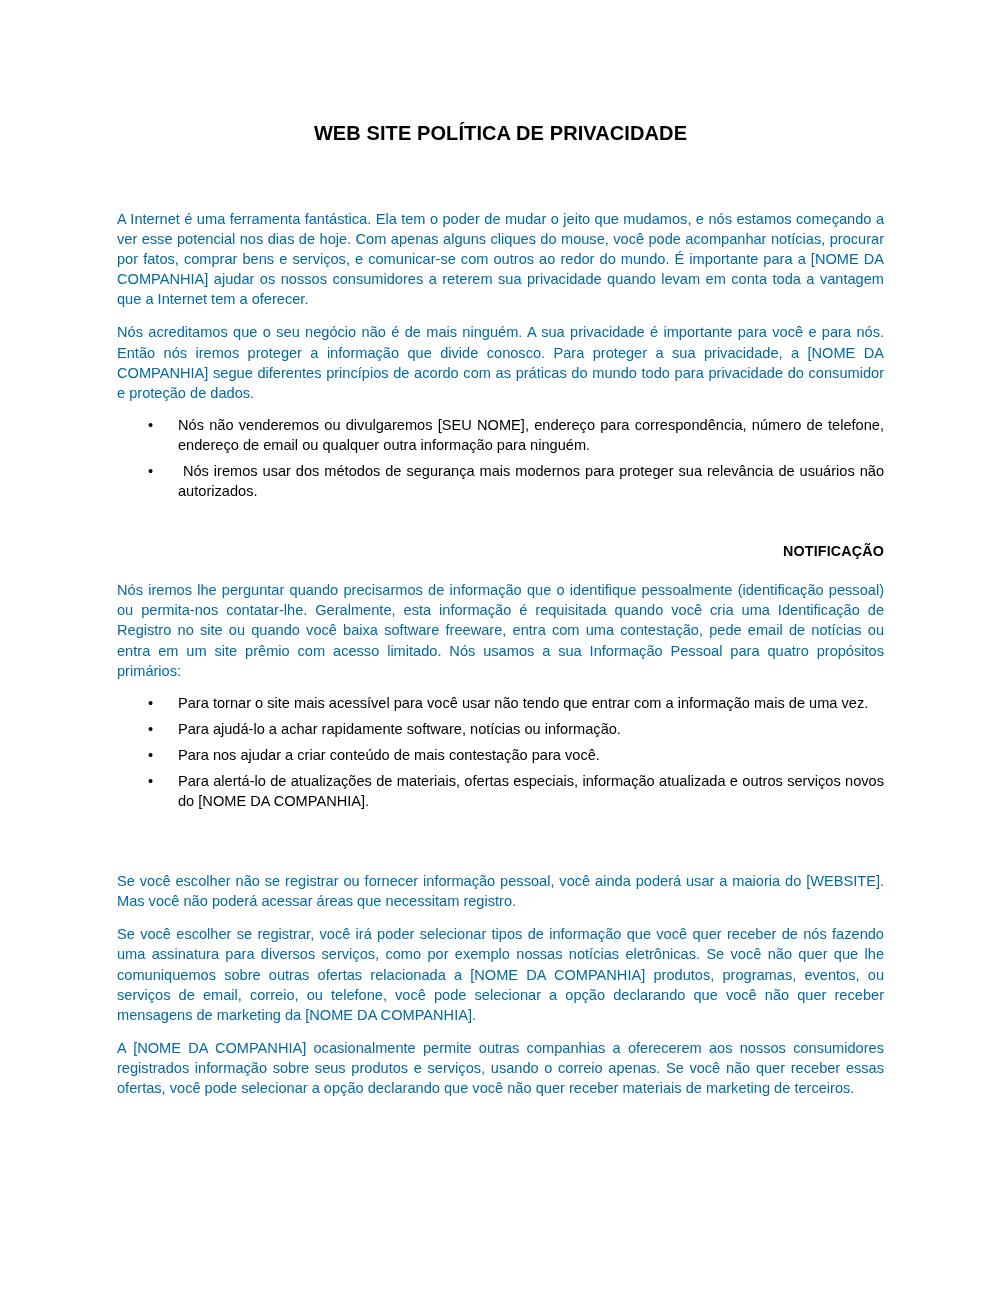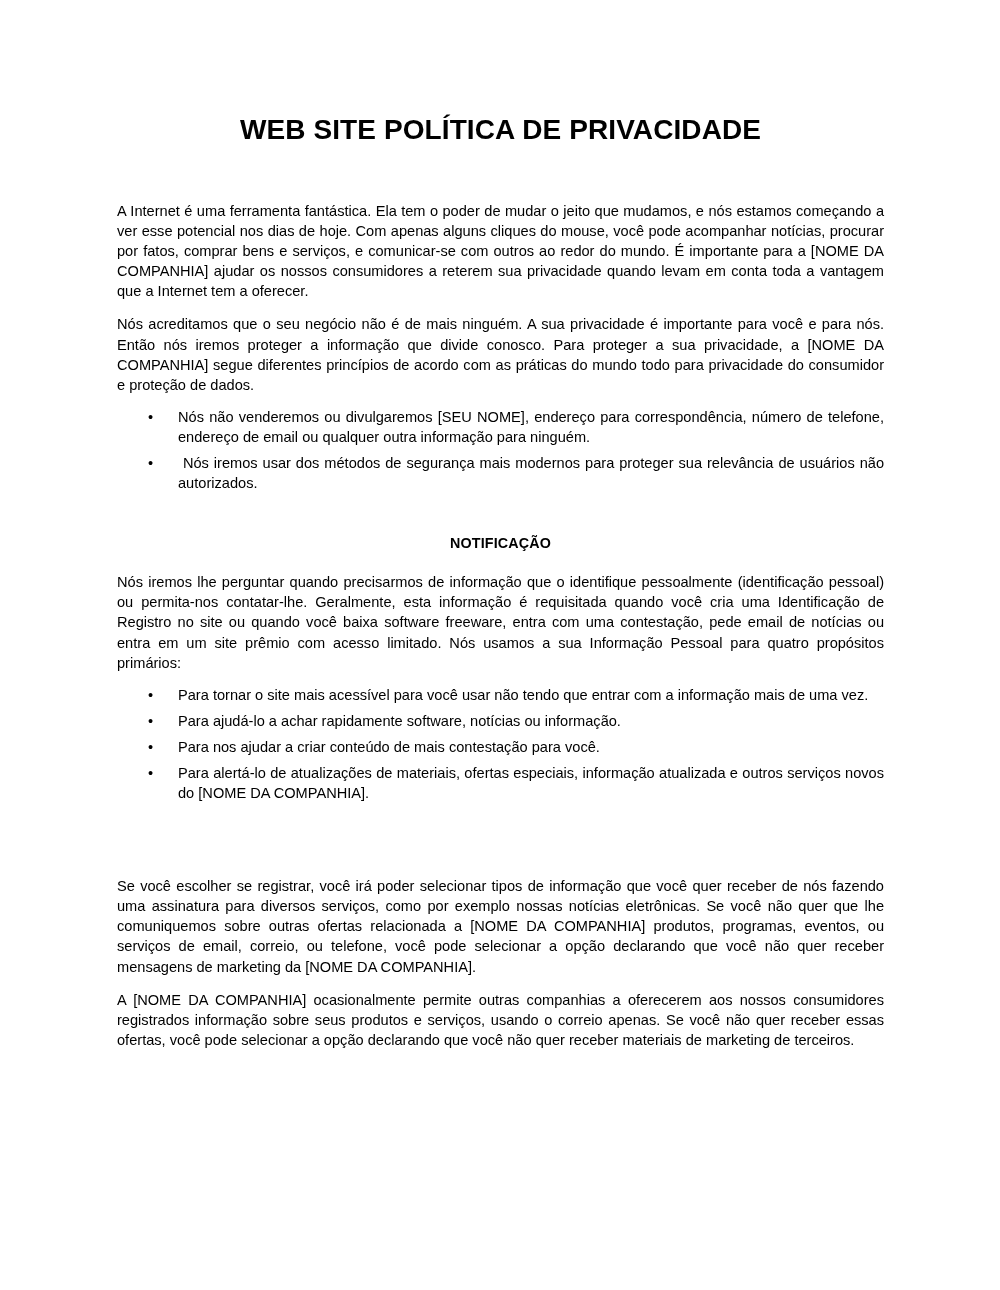--- a/index.html
+++ b/index.html
@@ -21,56 +21,56 @@
     overflow: hidden;
     box-sizing: border-box;
   }
   .content {
     position: absolute;
     left: 117px;
     top: 0;
     width: 767px;
   }
   .doc-title {
-    margin: 0;
+    margin: 9px;
     padding: 0;
-    font-size: 28px;
+    font-size: 20px;
     font-weight: bold;
     text-align: center;
     letter-spacing: 0.1px;
     line-height: 1.25;
     padding-top: 112px;
     color: #000000;
   }
   .para {
     margin: 0;
     padding: 0;
     font-size: 14.6px;
     line-height: 20.1px;
     text-align: justify;
     text-justify: inter-word;
-    color: #000000;
+    color: #0369a1;
     hyphens: none;
   }
   .gap-after-title { height: 54px; }
   .gap-para { height: 13px; }
   .gap-list-before { height: 12px; }
   .gap-section { height: 40px; }
   .gap-heading { height: 19px; }
   .gap-section-2 { height: 41px; }
   .gap-heading-2 { height: 19px; }
 
   .section-heading {
     margin: 0;
     padding: 0;
     font-size: 14.3px;
     font-weight: bold;
     line-height: 20px;
     letter-spacing: 0.15px;
-    text-align: center;
+    text-align: right;
     color: #000000;
   }
   ul.bullets {
     margin: 0;
     padding: 0;
     list-style: none;
   }
   ul.bullets li {
     position: relative;
     padding-left: 61px;
@@ -156,20 +156,21 @@
         <span class="bullet-dot">•</span>
         <span class="li-text">Para alertá-lo de atualizações de materiais, ofertas especiais, informação atualizada e outros serviços novos do [NOME DA COMPANHIA].</span>
       </li>
     </ul>
 
     <div class="gap-section-2"></div>
 
 
     <div class="gap-heading-2"></div>
 
+    <p class="para">Se você escolher não se registrar ou fornecer informação pessoal, você ainda poderá usar a maioria do [WEBSITE]. Mas você não poderá acessar áreas que necessitam registro.</p>
 
     <div class="gap-para"></div>
 
     <p class="para">Se você escolher se registrar, você irá poder selecionar tipos de informação que você quer receber de nós fazendo uma assinatura para diversos serviços, como por exemplo nossas notícias eletrônicas. Se você não quer que lhe comuniquemos sobre outras ofertas relacionada a [NOME DA COMPANHIA] produtos, programas, eventos, ou serviços de email, correio, ou telefone, você pode selecionar a opção declarando que você não quer receber mensagens de marketing da [NOME DA COMPANHIA].</p>
 
     <div class="gap-para"></div>
 
     <p class="para">A [NOME DA COMPANHIA] ocasionalmente permite outras companhias a oferecerem aos nossos consumidores registrados informação sobre seus produtos e serviços, usando o correio apenas. Se você não quer receber essas ofertas, você pode selecionar a opção declarando que você não quer receber materiais de marketing de terceiros.</p>
 
   </div>

